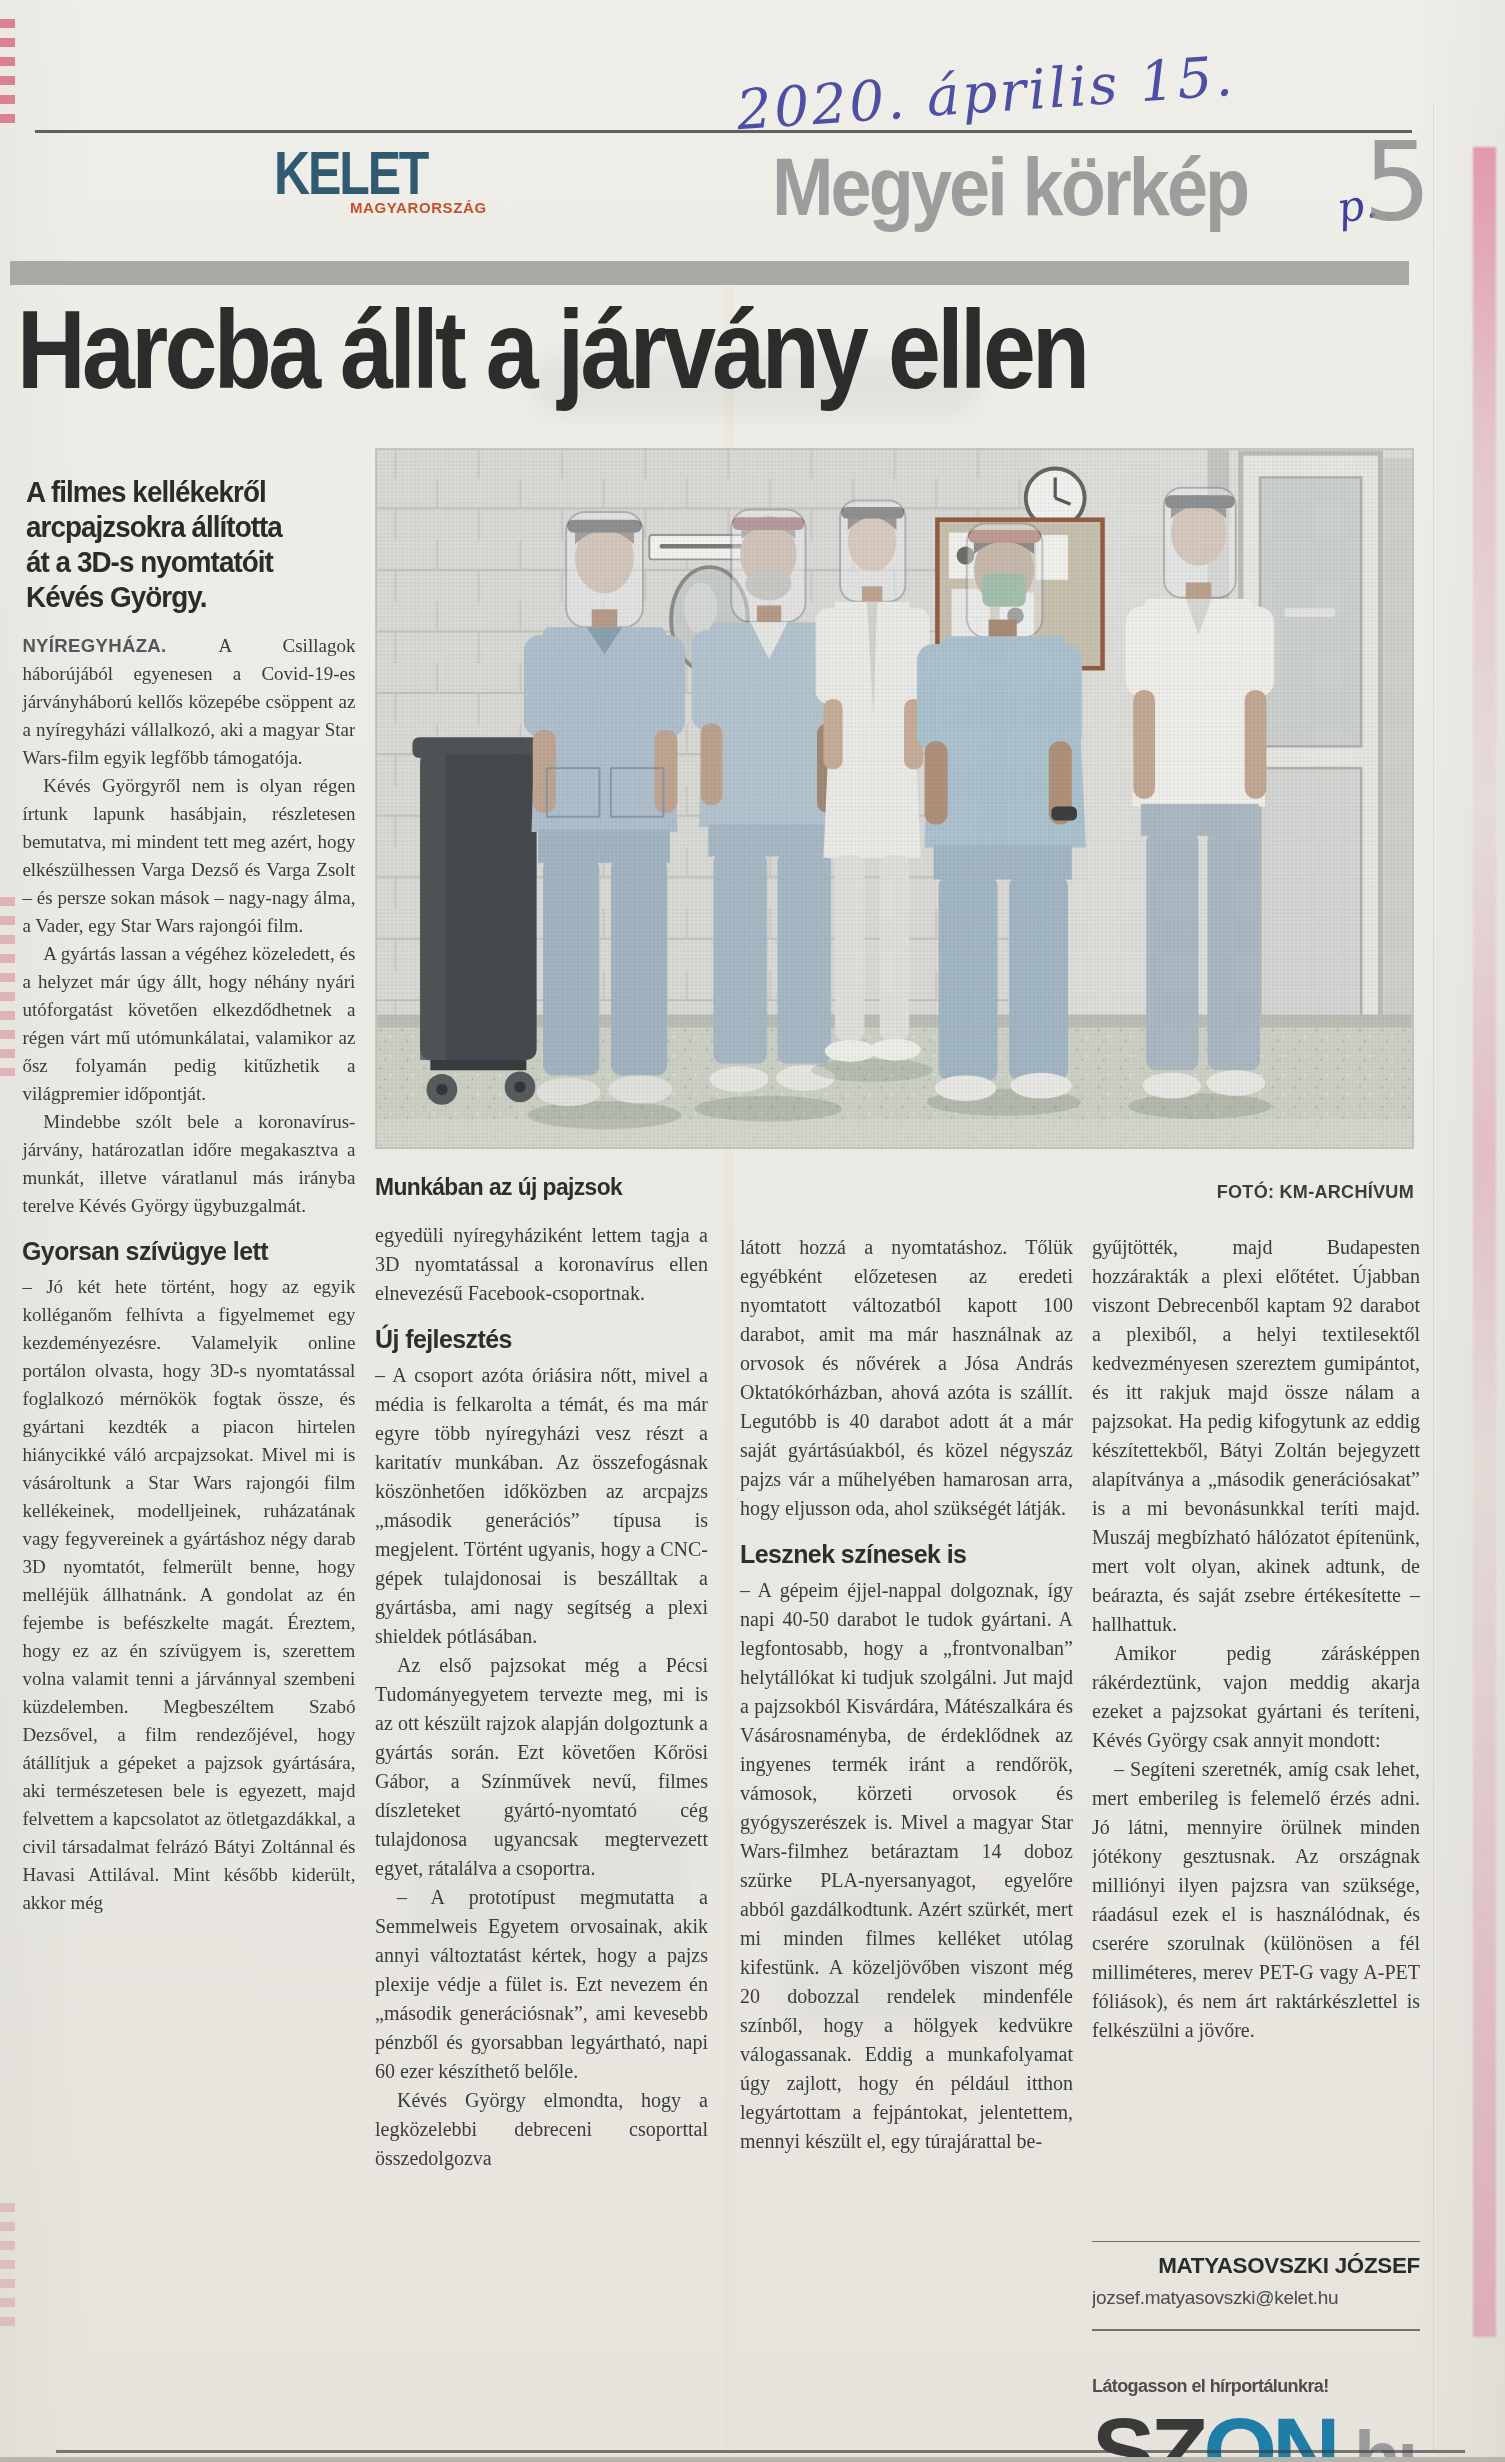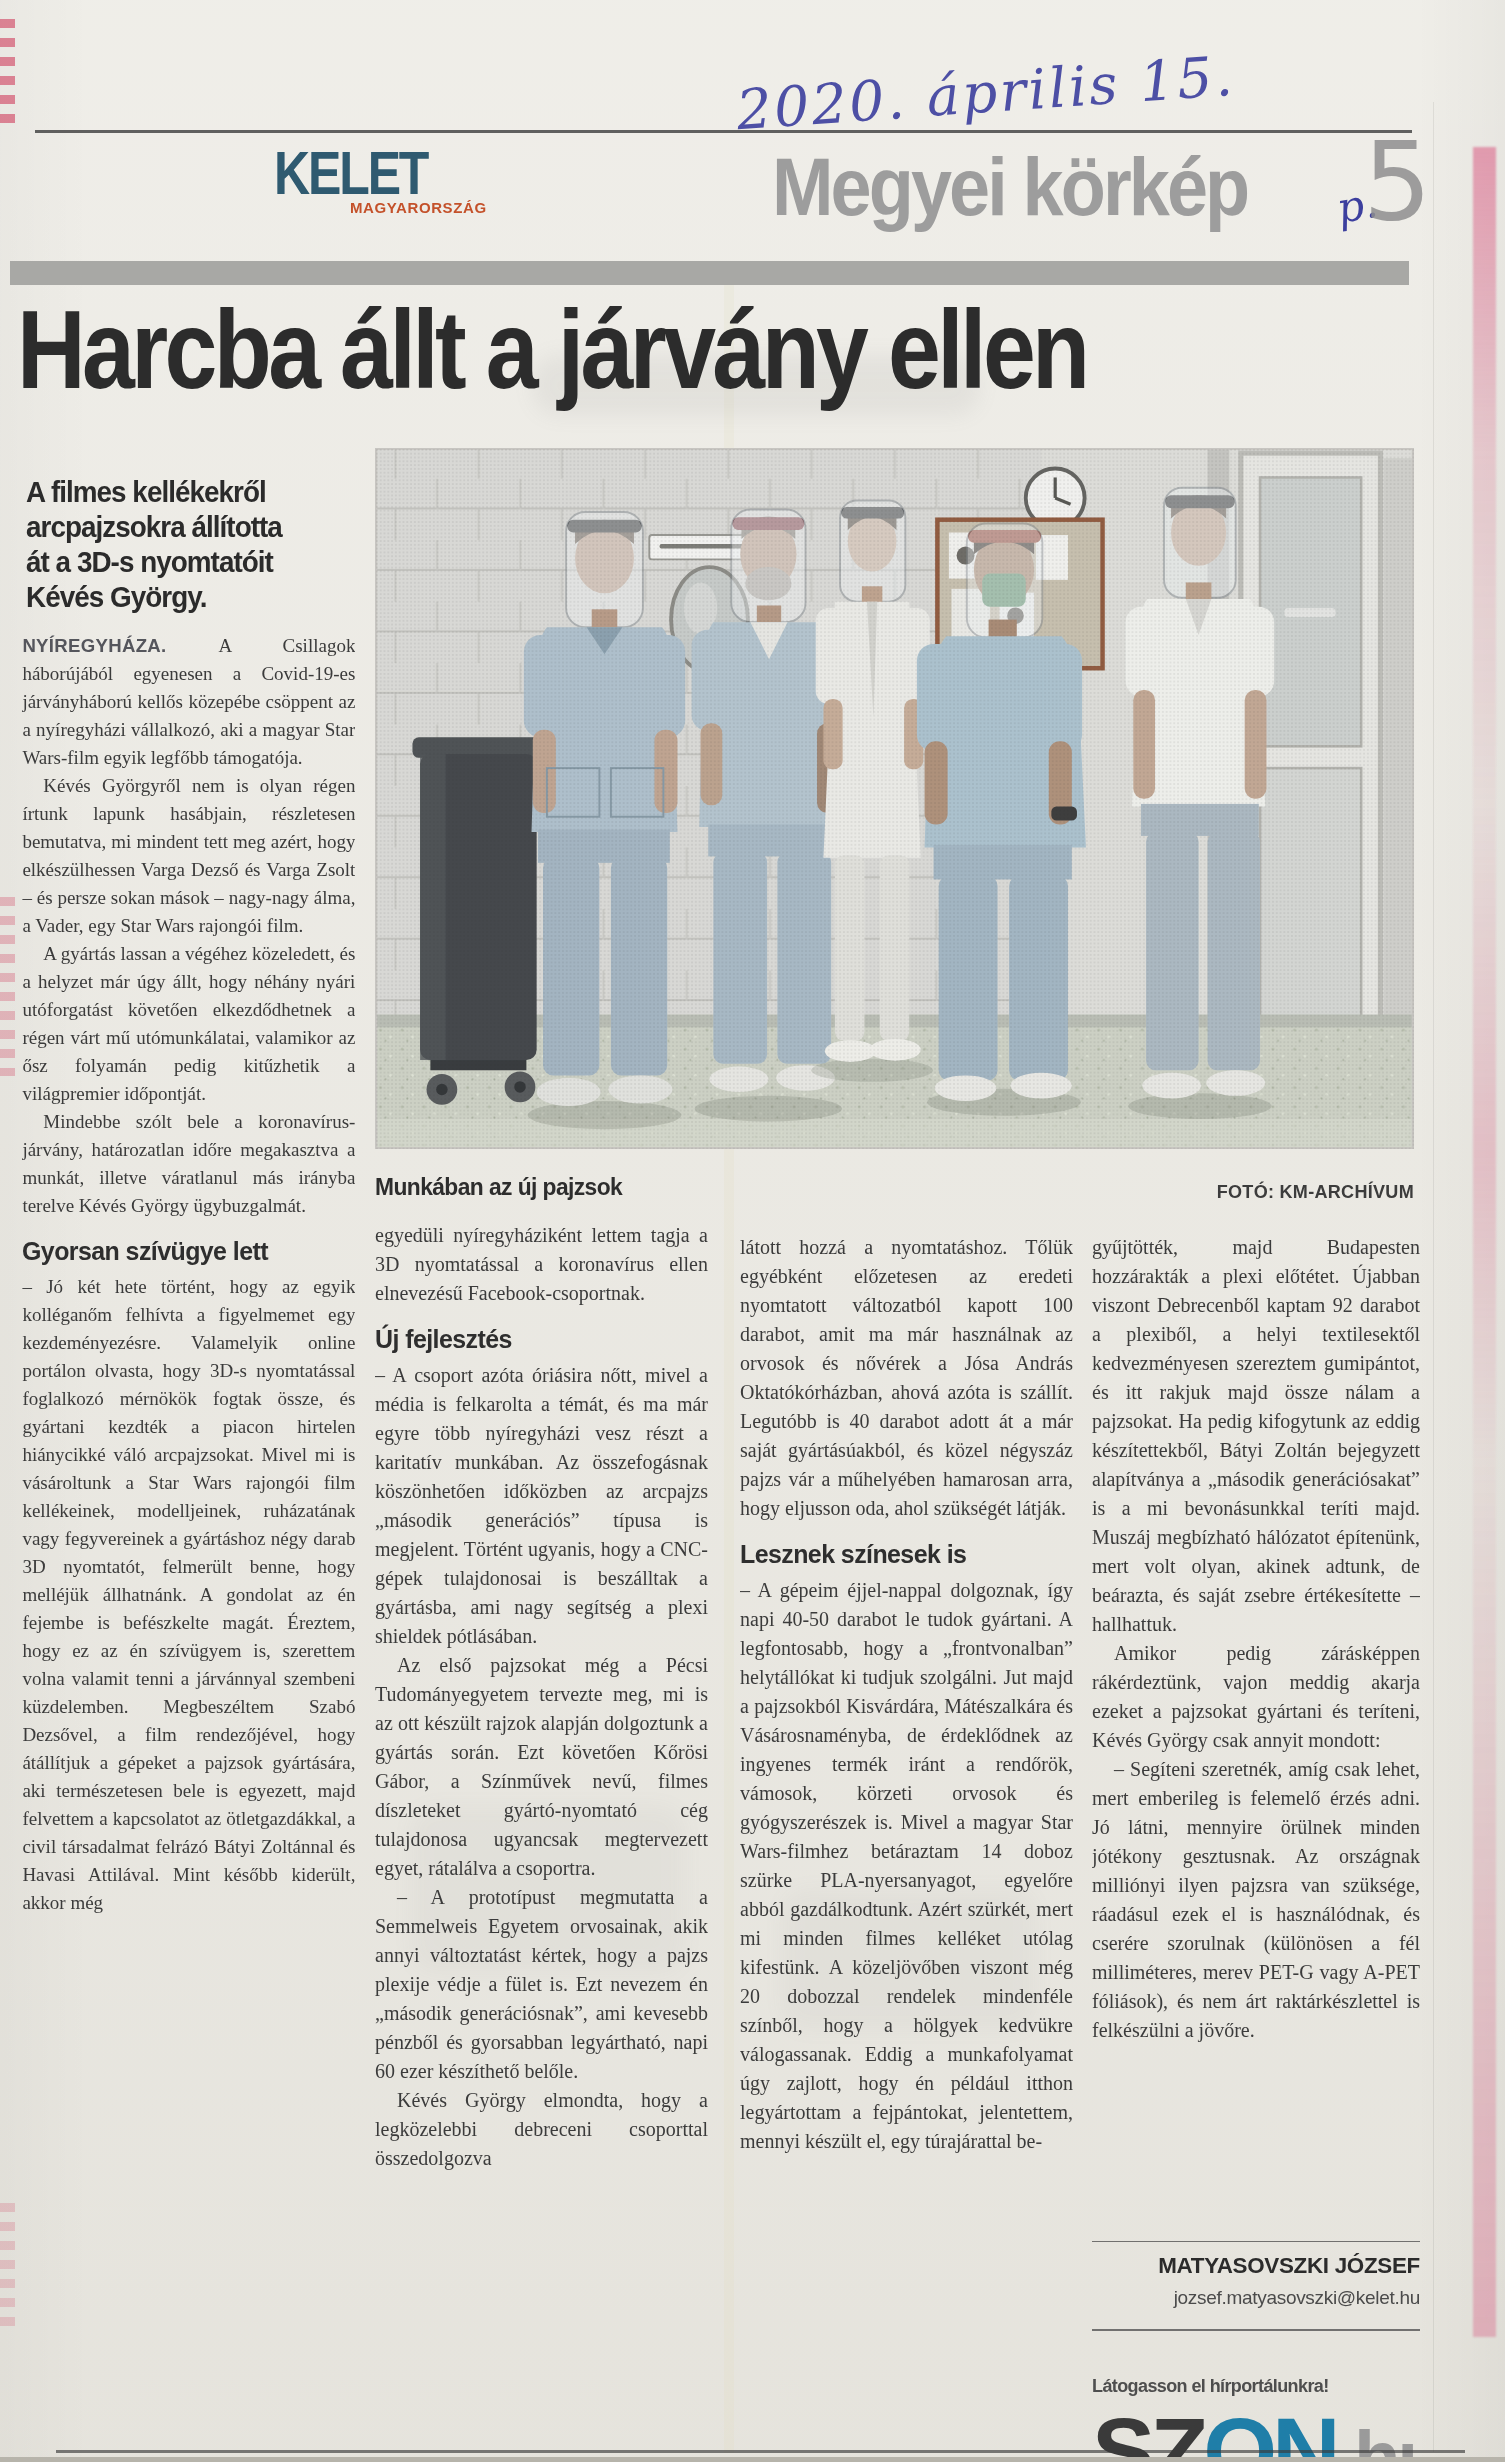--- a/index.html
+++ b/index.html
@@ -62,21 +62,21 @@
   #col4 .textpart{height:996px;overflow:hidden;text-align:justify;}
   .colhead{font-family:"Liberation Sans",sans-serif;font-weight:bold;font-size:26px;
     letter-spacing:-0.6px;color:#2e2e2e;margin:16.7px 0 7.7px;text-indent:0;line-height:1.1;text-align:left;
     transform:scaleX(.96);transform-origin:left top;}
   .loc{font-family:"Liberation Sans",sans-serif;font-weight:bold;font-size:18.6px;color:#55565c;
     letter-spacing:0.3px;}
   .rule4{height:1.9px;background:#4a4a4a;opacity:.75;margin:11.5px 0 9px;}
   .byline{font-family:"Liberation Sans",sans-serif;font-weight:bold;font-size:22.4px;color:#2b2b2b;
     text-align:right;letter-spacing:-0.3px;}
   .byline-email{font-family:"Liberation Sans",sans-serif;font-size:19px;color:#4b4b4b;
-    text-align:right;margin-top:2.6px;letter-spacing:-0.3px;}
+    margin-top:2.6px;letter-spacing:-0.3px;}
   .promo-text{font-family:"Liberation Sans",sans-serif;font-weight:bold;font-size:18px;color:#4e4e4e;
     letter-spacing:-0.6px;margin-top:41px;text-align:left;}
   .szon{margin-top:3.8px;font-family:"Liberation Sans",sans-serif;font-weight:bold;
     font-size:95px;letter-spacing:-5.1px;line-height:1;text-align:left;white-space:nowrap;}
   .szon .sz{color:#3a3a3a;}
   .szon .on{color:#1f7ea8;}
   .szon .hu{color:#9a9a9a;font-size:76px;letter-spacing:-2.6px;}
 </style>
 </head>
 <body>

